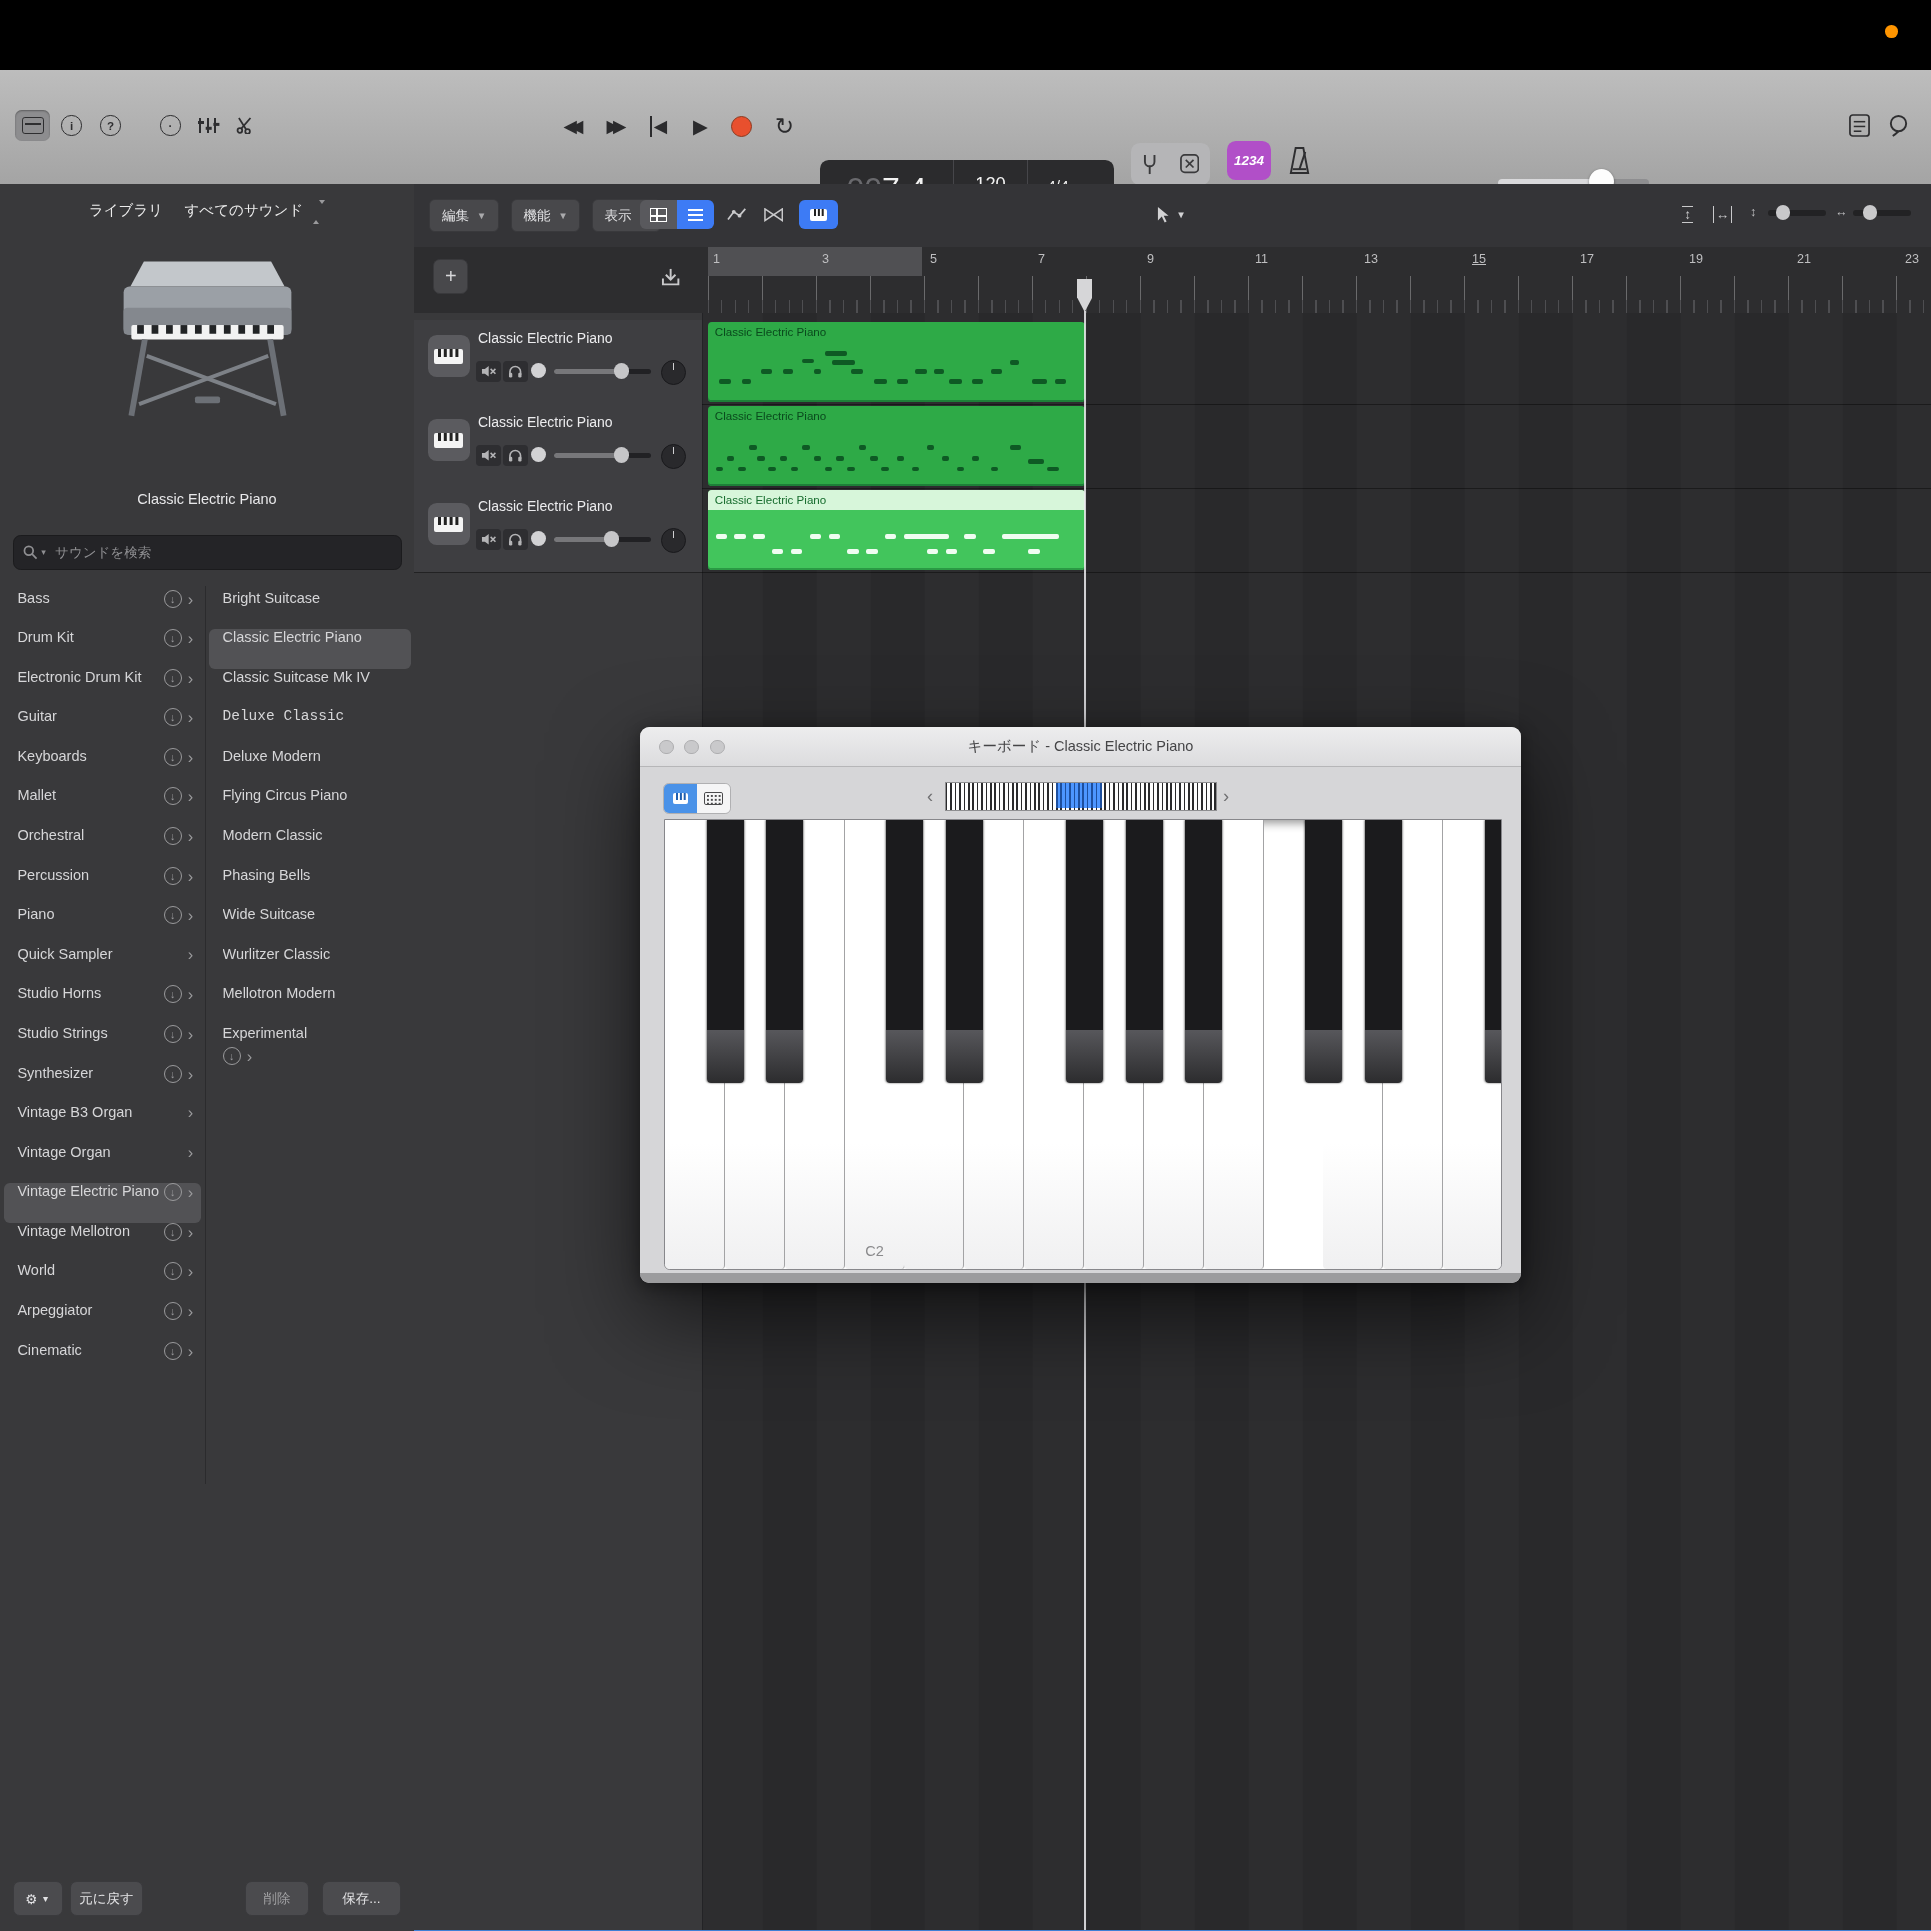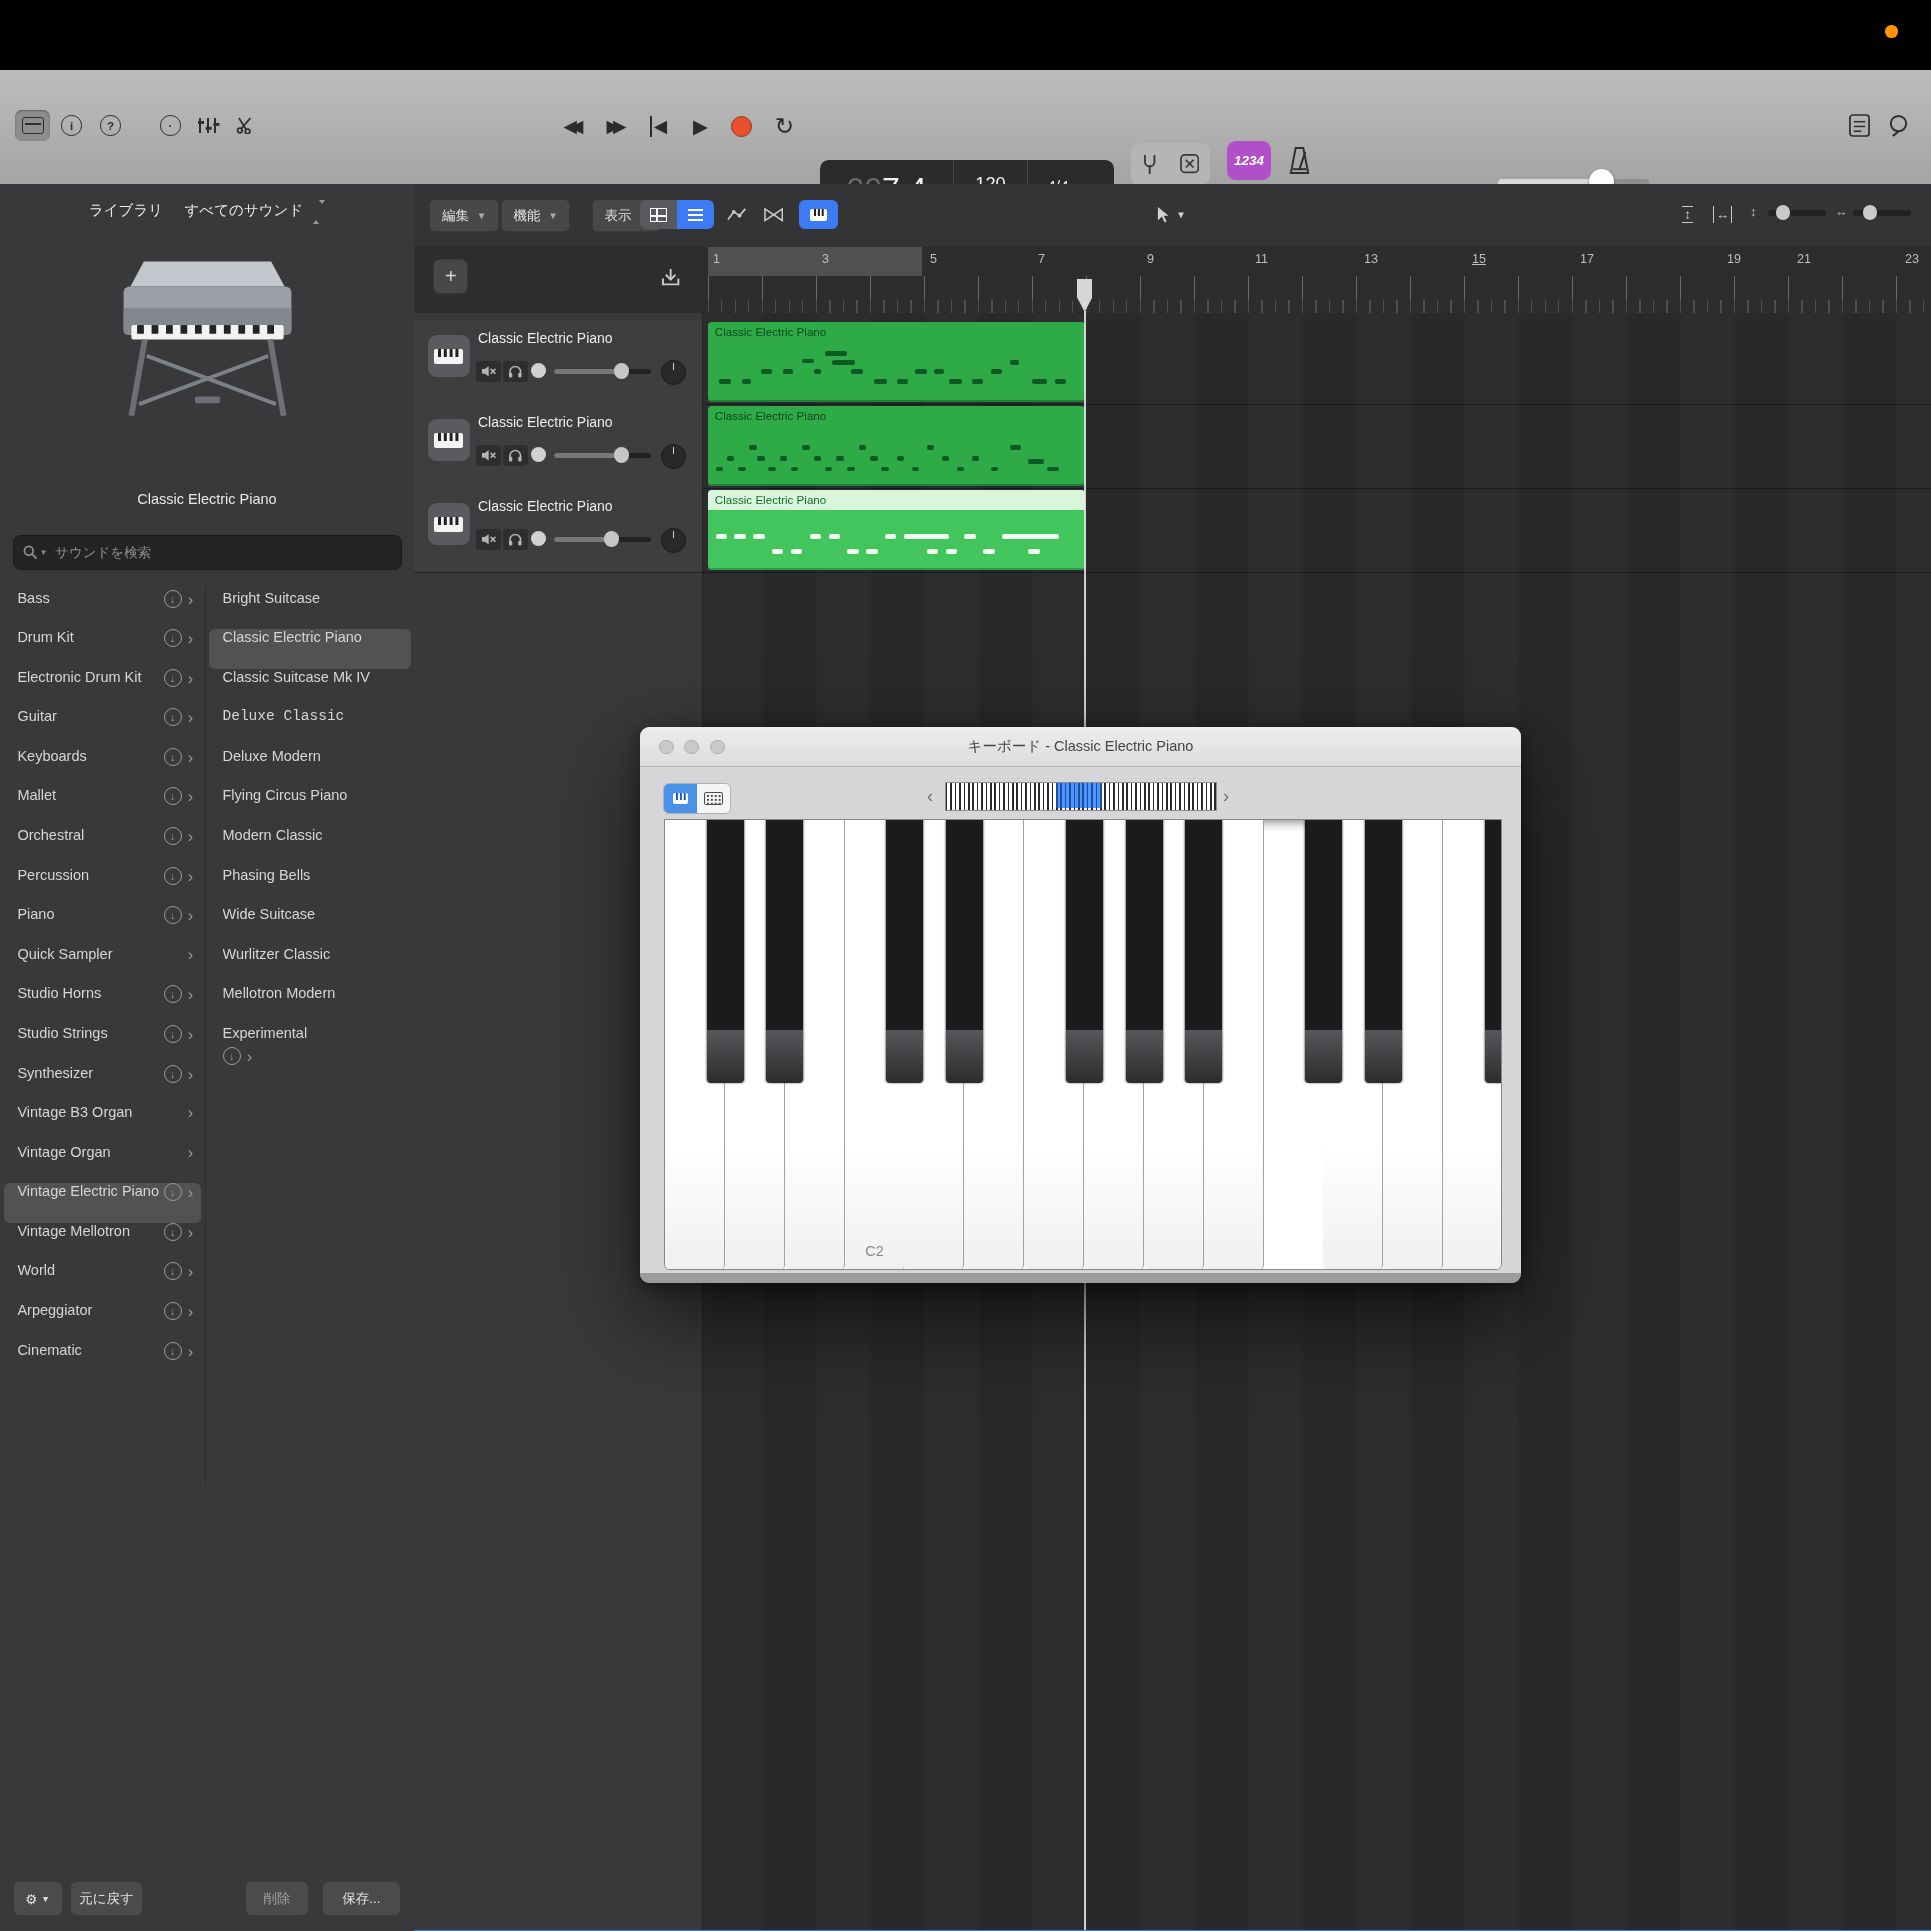--- a/index.html
+++ b/index.html
@@ -551,21 +551,21 @@
     <div class="foot-btn" style="left:322px;width:77px;">保存...</div>
   </div>
 
   <div id="arrange" class="abs">
     <div id="arr-toolbar" class="abs">
       <div id="menu-buttons">
           <div class="menu-btn" style="left: 15.4px;">
             <span>編集</span>
             <span class="dn">▼</span>
           </div>
-          <div class="menu-btn" style="left: 87px;">
+          <div class="menu-btn" style="left: 97px;">
             <span>機能</span>
             <span class="dn">▼</span>
           </div>
           <div class="menu-btn" style="left: 178px;">
             <span>表示</span>
             <span class="dn">▼</span>
           </div>
         </div>
       <div id="view-toggle" class="abs">
         <div class="seg" id="seg-grid">
@@ -618,21 +618,21 @@
       <div id="ruler-numbers">
           <span class="rnum" style="left: 299px;">1</span>
           <span class="rnum" style="left: 408px;">3</span>
           <span class="rnum" style="left: 516px;">5</span>
           <span class="rnum" style="left: 624px;">7</span>
           <span class="rnum" style="left: 733px;">9</span>
           <span class="rnum" style="left: 841px;">11</span>
           <span class="rnum" style="left: 950px;">13</span>
           <span class="rnum" style="left: 1058px; text-decoration: underline;">15</span>
           <span class="rnum" style="left: 1166px;">17</span>
-          <span class="rnum" style="left: 1313px;">19</span>
+          <span class="rnum" style="left: 1275px;">19</span>
           <span class="rnum" style="left: 1383px;">21</span>
           <span class="rnum" style="left: 1491px;">23</span>
         </div>
       <div id="ticks-major" class="abs"></div>
       <div id="ticks-minor" class="abs"></div>
     </div>
 
     <div id="add-track-btn" class="abs">+</div>
     <div id="dl-track-btn" class="abs">
       <svg width="19.3" height="19.3" viewBox="0 0 20 20">

